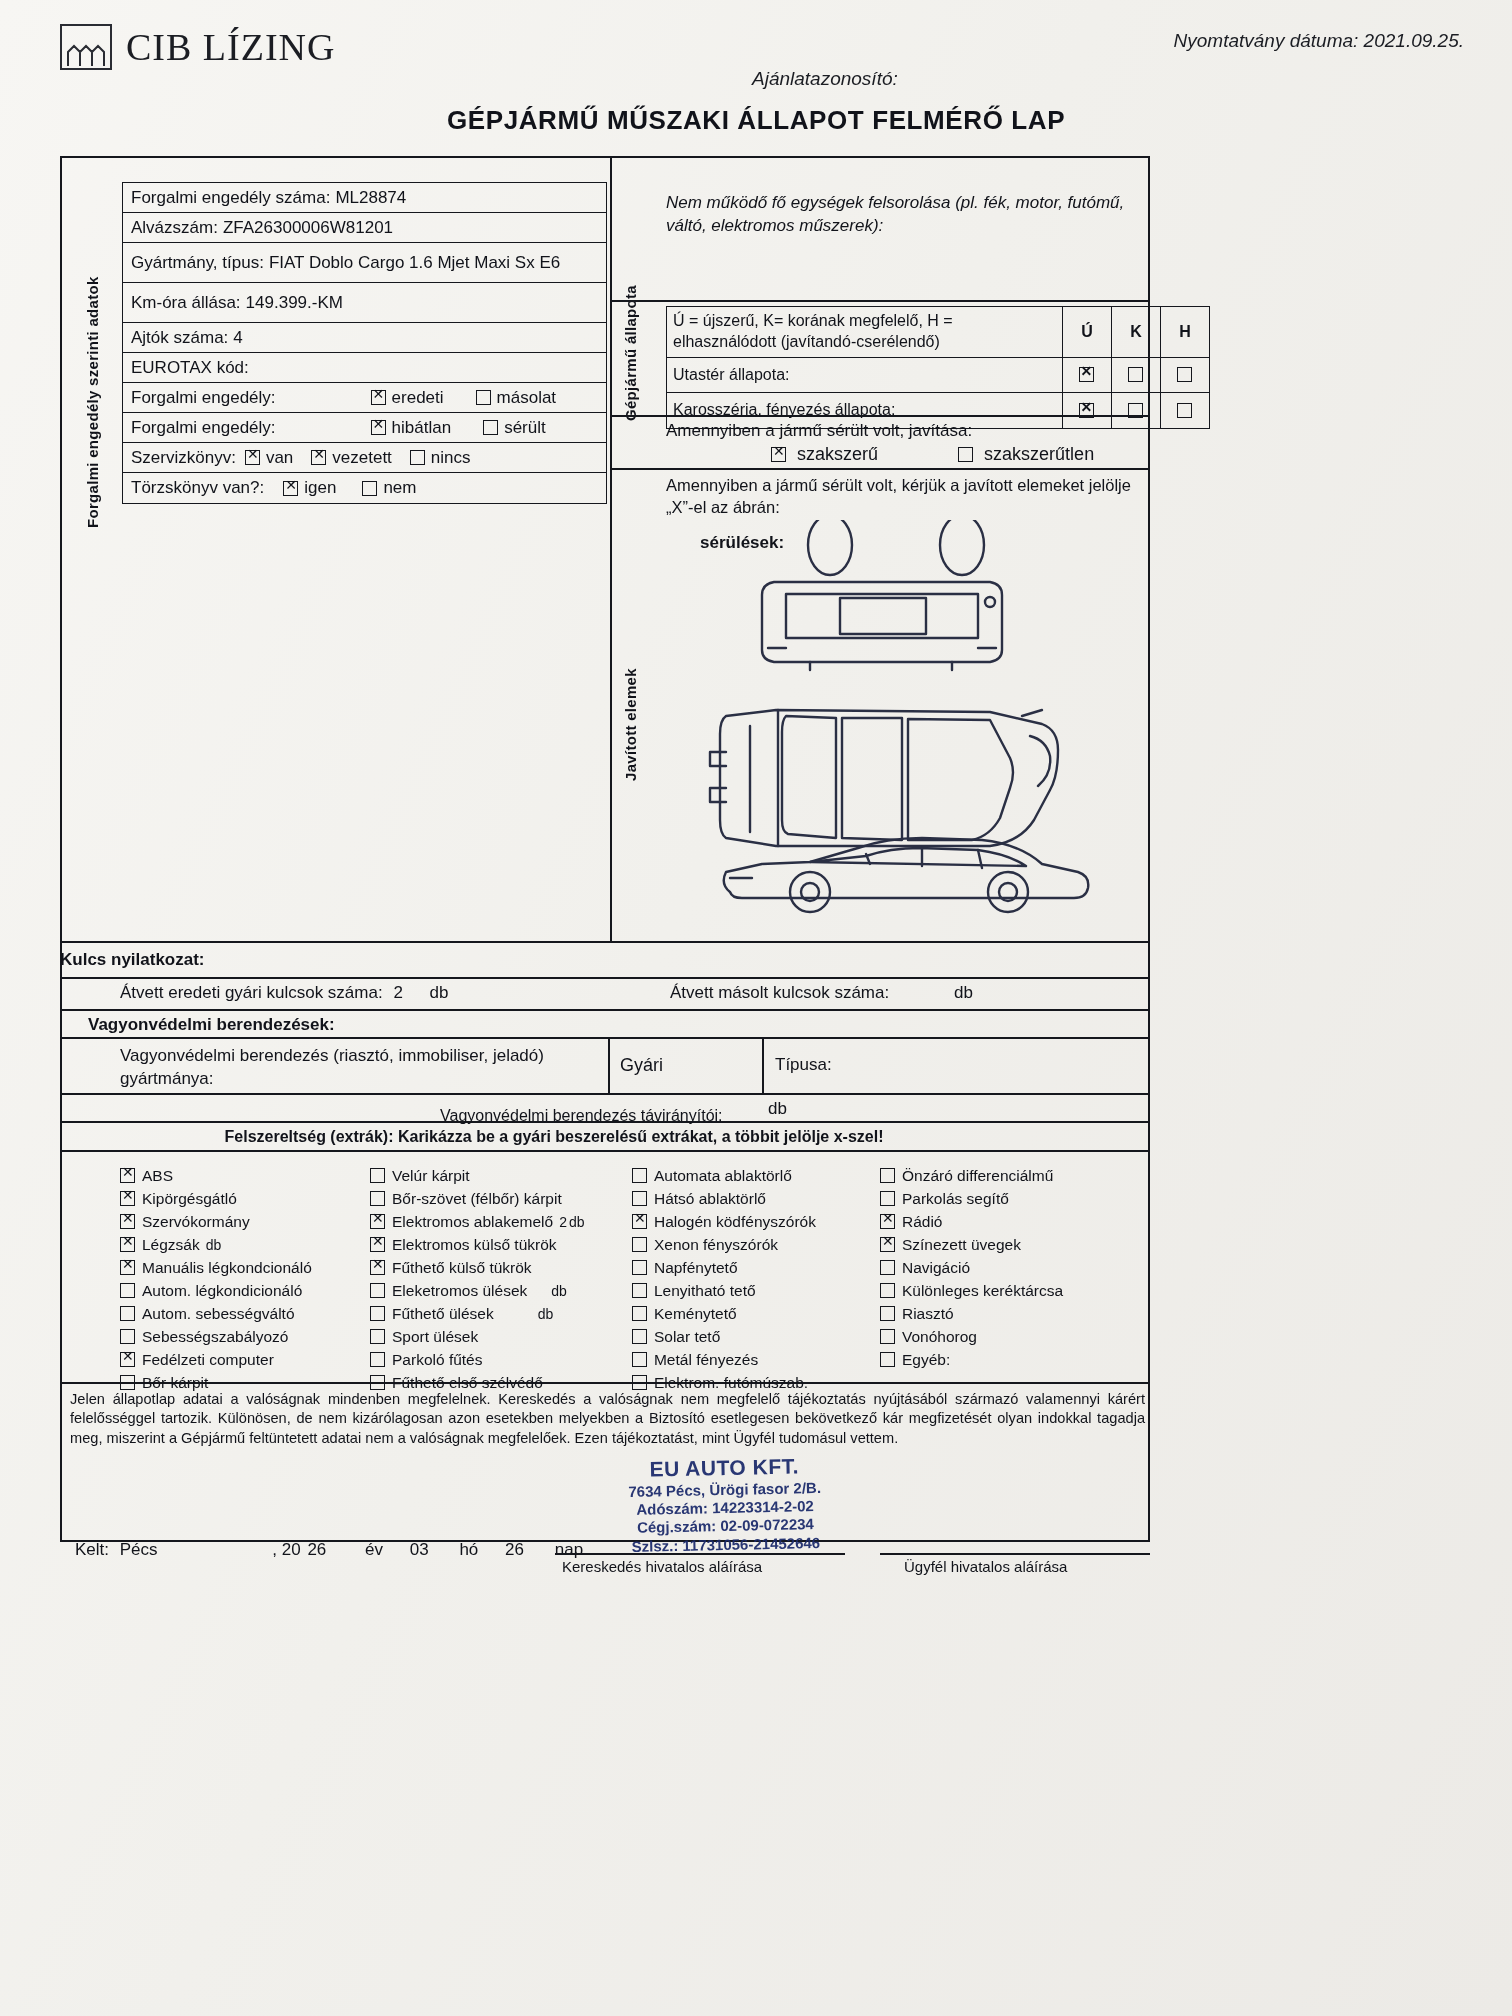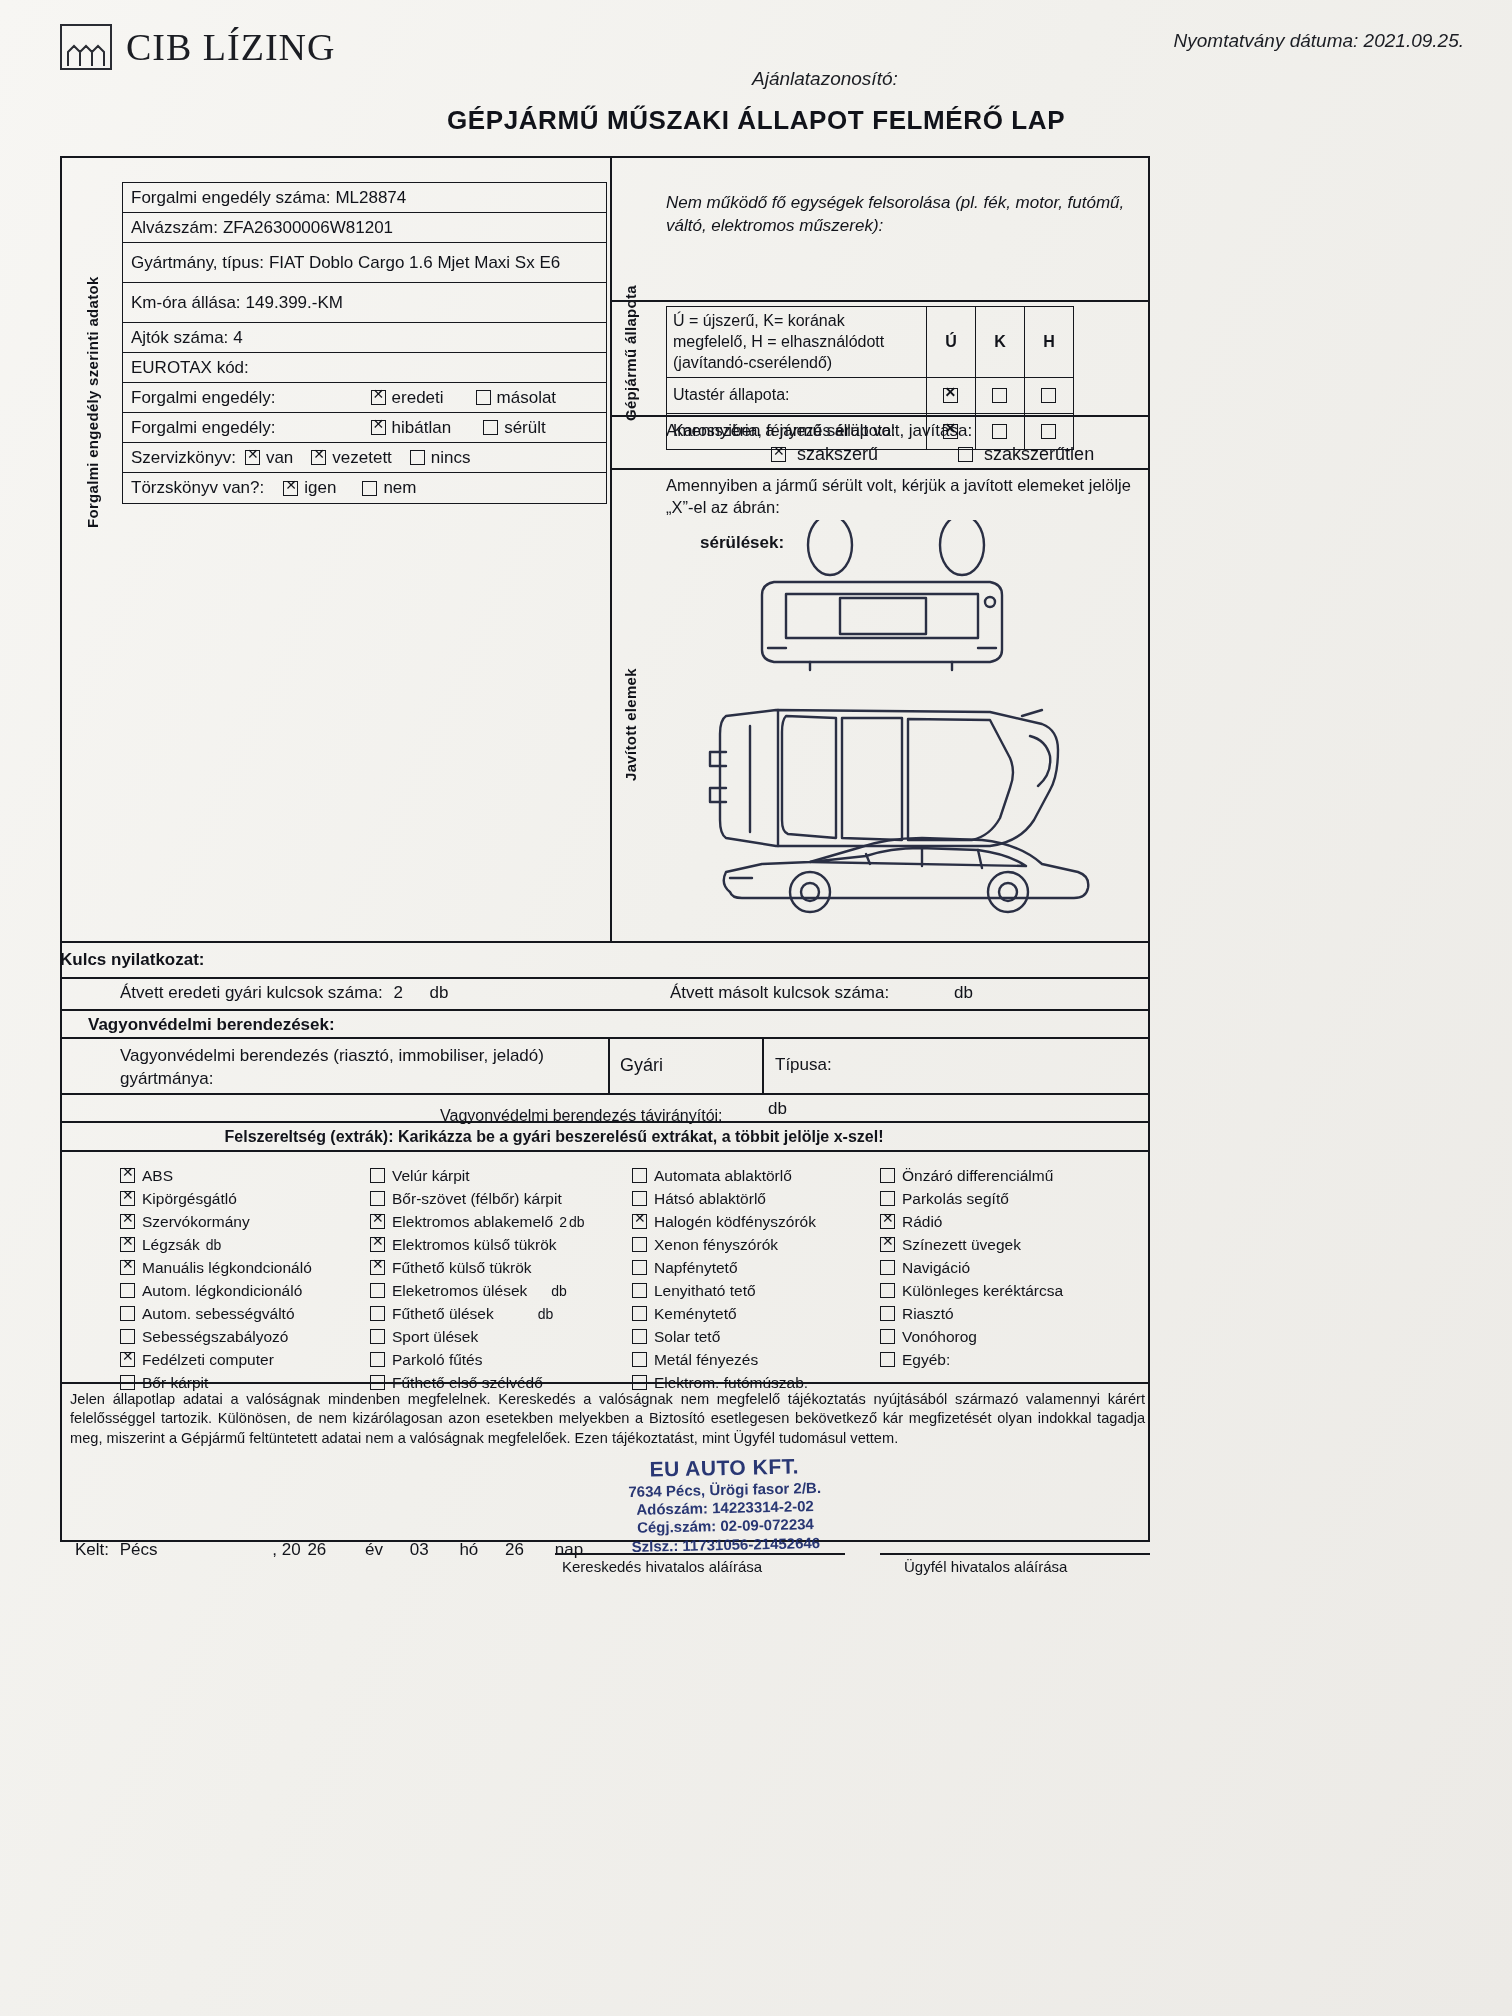--- a/index.html
+++ b/index.html
@@ -70,21 +70,21 @@
     display:inline-block;width:15px;height:15px;border:1.5px solid #15171d;
     position:relative;margin:0 6px 0 4px;vertical-align:-2px;box-sizing:border-box;
   }
   .cb.x::after{
     content:"\2715";position:absolute;left:1px;top:-4px;font-size:14px;line-height:15px;color:#11131a;
   }
   
   .rbox{position:absolute;box-sizing:border-box;}
   .rtitle{font-size:17px;font-style:italic;line-height:1.35;}
   .ukh-table{
-    position:absolute;left:666px;top:306px;width:408px;
+    position:absolute;left:666px;top:306px;width:544px;
     border:1.5px solid #15171d;border-collapse:collapse;box-sizing:border-box;
   }
   .ukh-row{display:flex;border-bottom:1.5px solid #15171d;}
   .ukh-row:last-child{border-bottom:none;}
   .ukh-c1{flex:1;padding:4px 6px;font-size:16px;line-height:1.3;}
   .ukh-c{width:48px;border-left:1.5px solid #15171d;display:flex;align-items:center;justify-content:center;font-size:16px;font-weight:bold;}
   
   .sketch-label{
     position:absolute;left:700px;top:533px;font-size:17px;font-weight:bold;
   }

